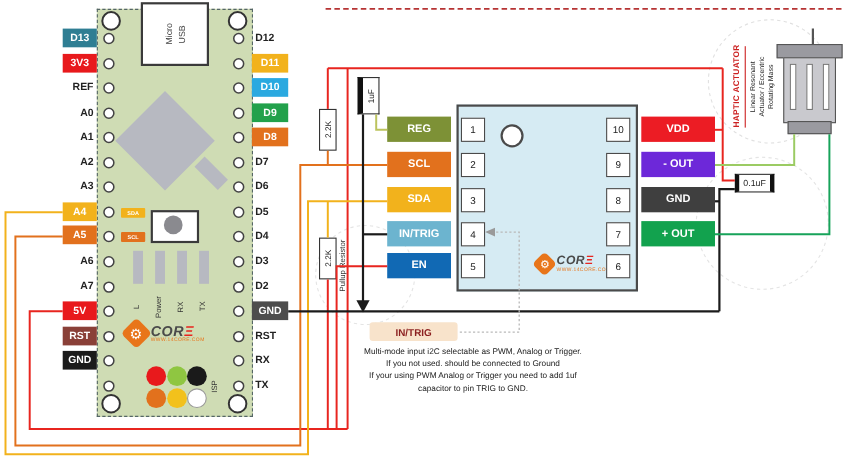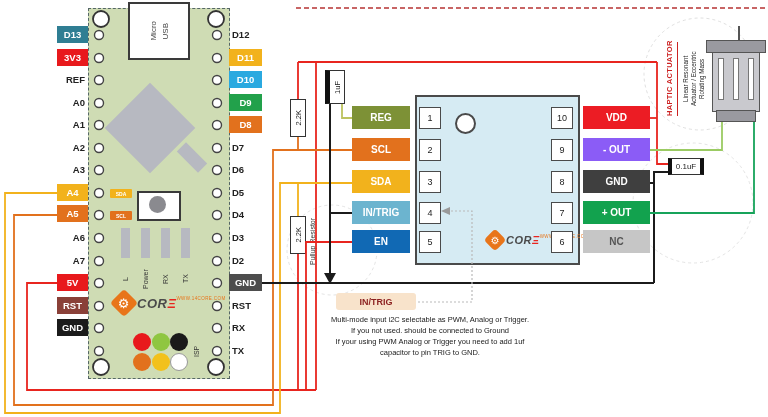--- a/index.html
+++ b/index.html
@@ -36,39 +36,39 @@
   .bg-orange{background:#e2711d;} .bg-blue{background:#2aa9e0;} .bg-green{background:#22a14b;}
   .bg-maroon{background:#8a4038;} .bg-black{background:#1b1b1b;} .bg-dgray{background:#4d4d4d;}
   .badge{height:9px;font-size:5px;font-weight:700;color:#fff;display:flex;align-items:center;
          justify-content:center;border-radius:1px;}
 
   
   .logo{display:flex;align-items:center;gap:3px;}
   .gear{width:20px;height:20px;border-radius:4px;background:#e8751a;color:#fff;display:flex;
         align-items:center;justify-content:center;font-size:13px;transform:rotate(45deg);}
   .gear span{transform:rotate(-45deg);}
-  .logocol{display:flex;line-height:1;}
+  .logocol{display:flex;flex-direction:column;line-height:1;}
   .logotxt{font-weight:700;font-style:italic;font-size:13px;color:#4a4a4a;letter-spacing:.5px;}
   .logotxt .e{color:#e8251f;}
   .logourl{font-size:4.5px;color:#e8751a;letter-spacing:.4px;}
   .logo.small .gear{width:16px;height:16px;font-size:10px;}
   .logo.small .logotxt{font-size:11px;}
 
   
   .chip{left:415px;top:95px;width:165px;height:170px;background:#d6ebf3;border:2px solid #4a4a4a;box-sizing:border-box;}
   .chipdot{left:455px;top:113px;width:21px;height:21px;border-radius:50%;background:#fff;border:2px solid #4a4a4a;box-sizing:border-box;}
   .chipname{left:437px;top:176px;width:120px;text-align:center;font-size:14px;color:#222;}
   .pinsq{width:22px;height:22px;background:#fff;border:1.5px solid #4a4a4a;box-sizing:border-box;
          display:flex;align-items:center;justify-content:center;font-size:9px;color:#222;}
   .chiplabel{width:58px;height:23px;display:flex;align-items:center;justify-content:center;
              font-size:10px;font-weight:700;color:#fff;}
   .chiplabel.right{width:67px;}
   .c-reg{background:#7d9136;} .c-scl{background:#e2711d;} .c-sda{background:#f2b21c;}
   .c-intrig{background:#6cb4cf;} .c-en{background:#1169b4;}
-  .c-vdd{background:#ec1c24;} .c-mout{background:#8b5cf6;} .c-gnd8{background:#3f3f3f;}
+  .c-vdd{background:#ec1c24;} .c-mout{background:#6d28d9;} .c-gnd8{background:#3f3f3f;}
   .c-pout{background:#12a24e;} .c-nc{background:#c6c6c6;color:#555;}
 
   
   .rbox{width:16px;height:38px;background:#fff;border:1.5px solid #333;box-sizing:border-box;
         display:flex;align-items:center;justify-content:center;}
   .rbox .vtext{font-size:7.5px;color:#222;}
   .rcaption{left:307px;top:210px;width:10px;height:62px;font-size:7px;color:#333;}
   .cap1{left:325px;top:70px;width:20px;height:34px;background:#fff;border:1.2px solid #333;
         border-left:5px solid #111;box-sizing:border-box;display:flex;align-items:center;justify-content:center;}
   .cap1 .vtext{font-size:7.5px;color:#222;}
@@ -199,21 +199,20 @@
 
   <div class="abs chiplabel c-reg" style="left:352px;top:106px">REG</div>
   <div class="abs chiplabel c-scl" style="left:352px;top:138px">SCL</div>
   <div class="abs chiplabel c-sda" style="left:352px;top:170px">SDA</div>
   <div class="abs chiplabel c-intrig" style="left:352px;top:201px">IN/TRIG</div>
   <div class="abs chiplabel c-en" style="left:352px;top:230px">EN</div>
   <div class="abs chiplabel right c-vdd" style="left:583px;top:106px">VDD</div>
   <div class="abs chiplabel right c-mout" style="left:583px;top:138px">- OUT</div>
   <div class="abs chiplabel right c-gnd8" style="left:583px;top:170px">GND</div>
   <div class="abs chiplabel right c-pout" style="left:583px;top:201px">+ OUT</div>
-  <div class="abs chiplabel right c-nc" style="left:583px;top:230px">NC</div>
 
   <div class="abs rbox" style="left:290px;top:99px">
       <div class="vtext">2.2K</div>
     </div>
   <div class="abs rbox" style="left:290px;top:216px">
       <div class="vtext">2.2K</div>
     </div>
   <div class="abs vtext rcaption">Pullup Resistor</div>
   <div class="abs cap1">
       <div class="vtext">1uF</div>

